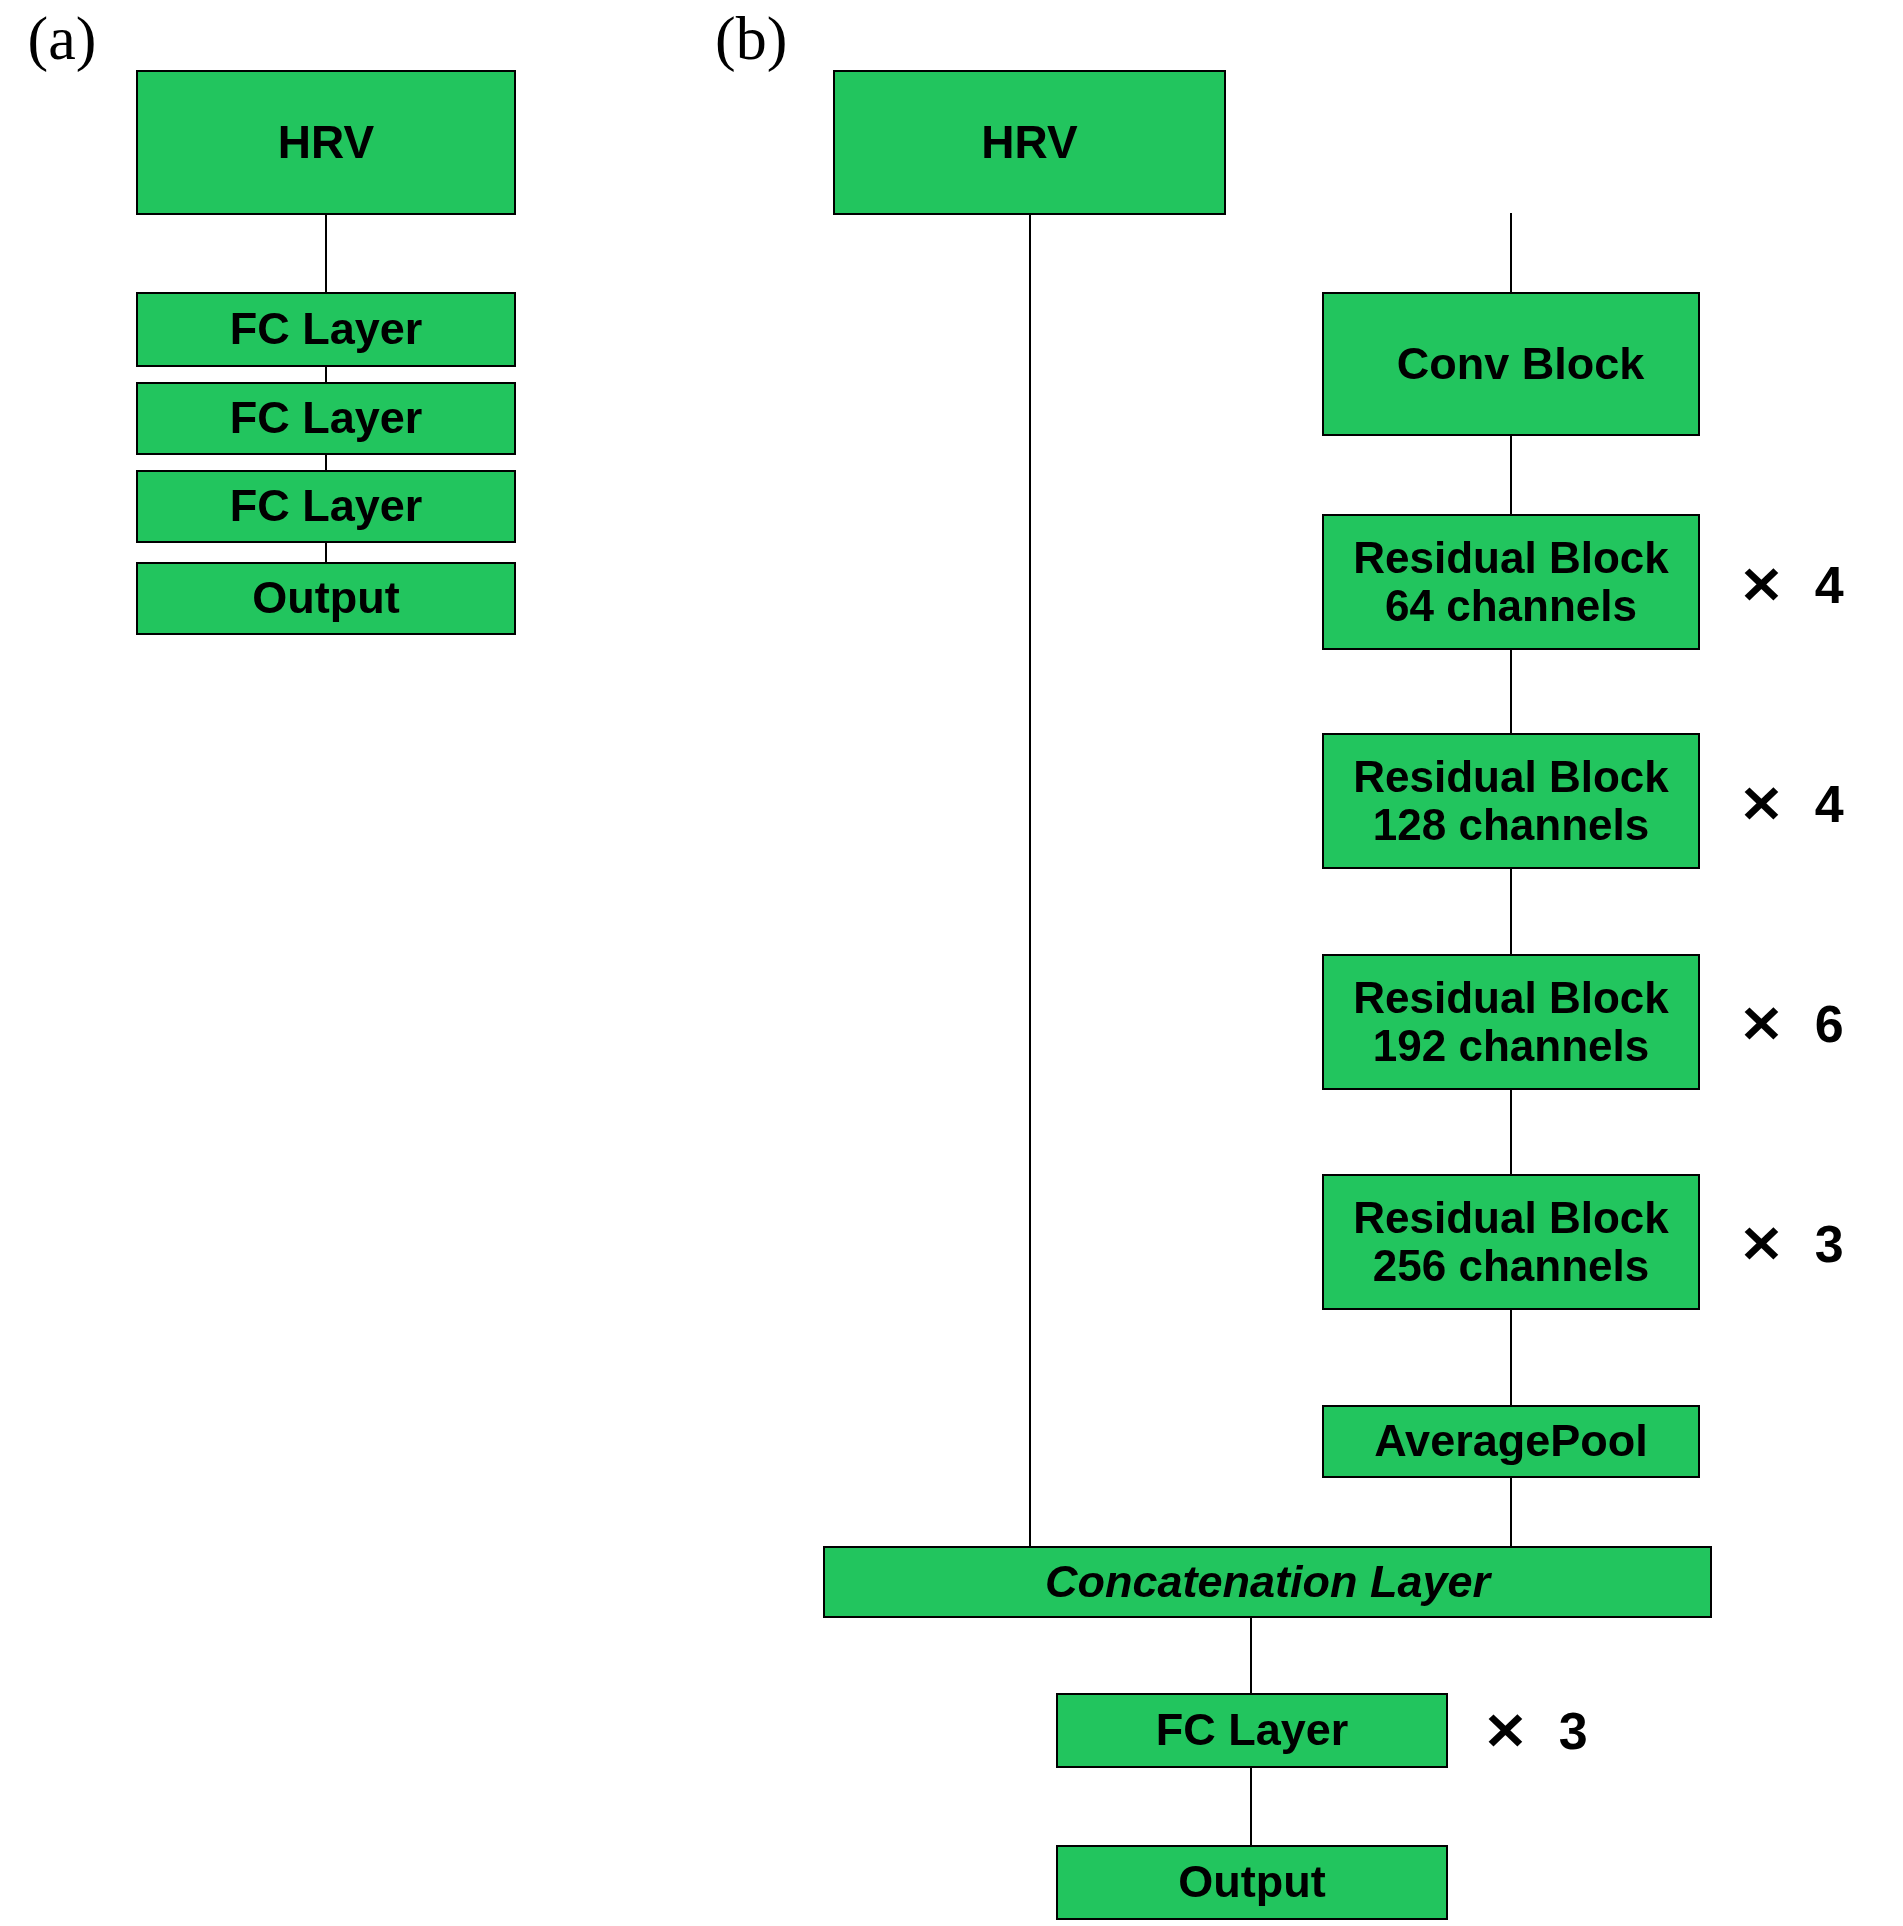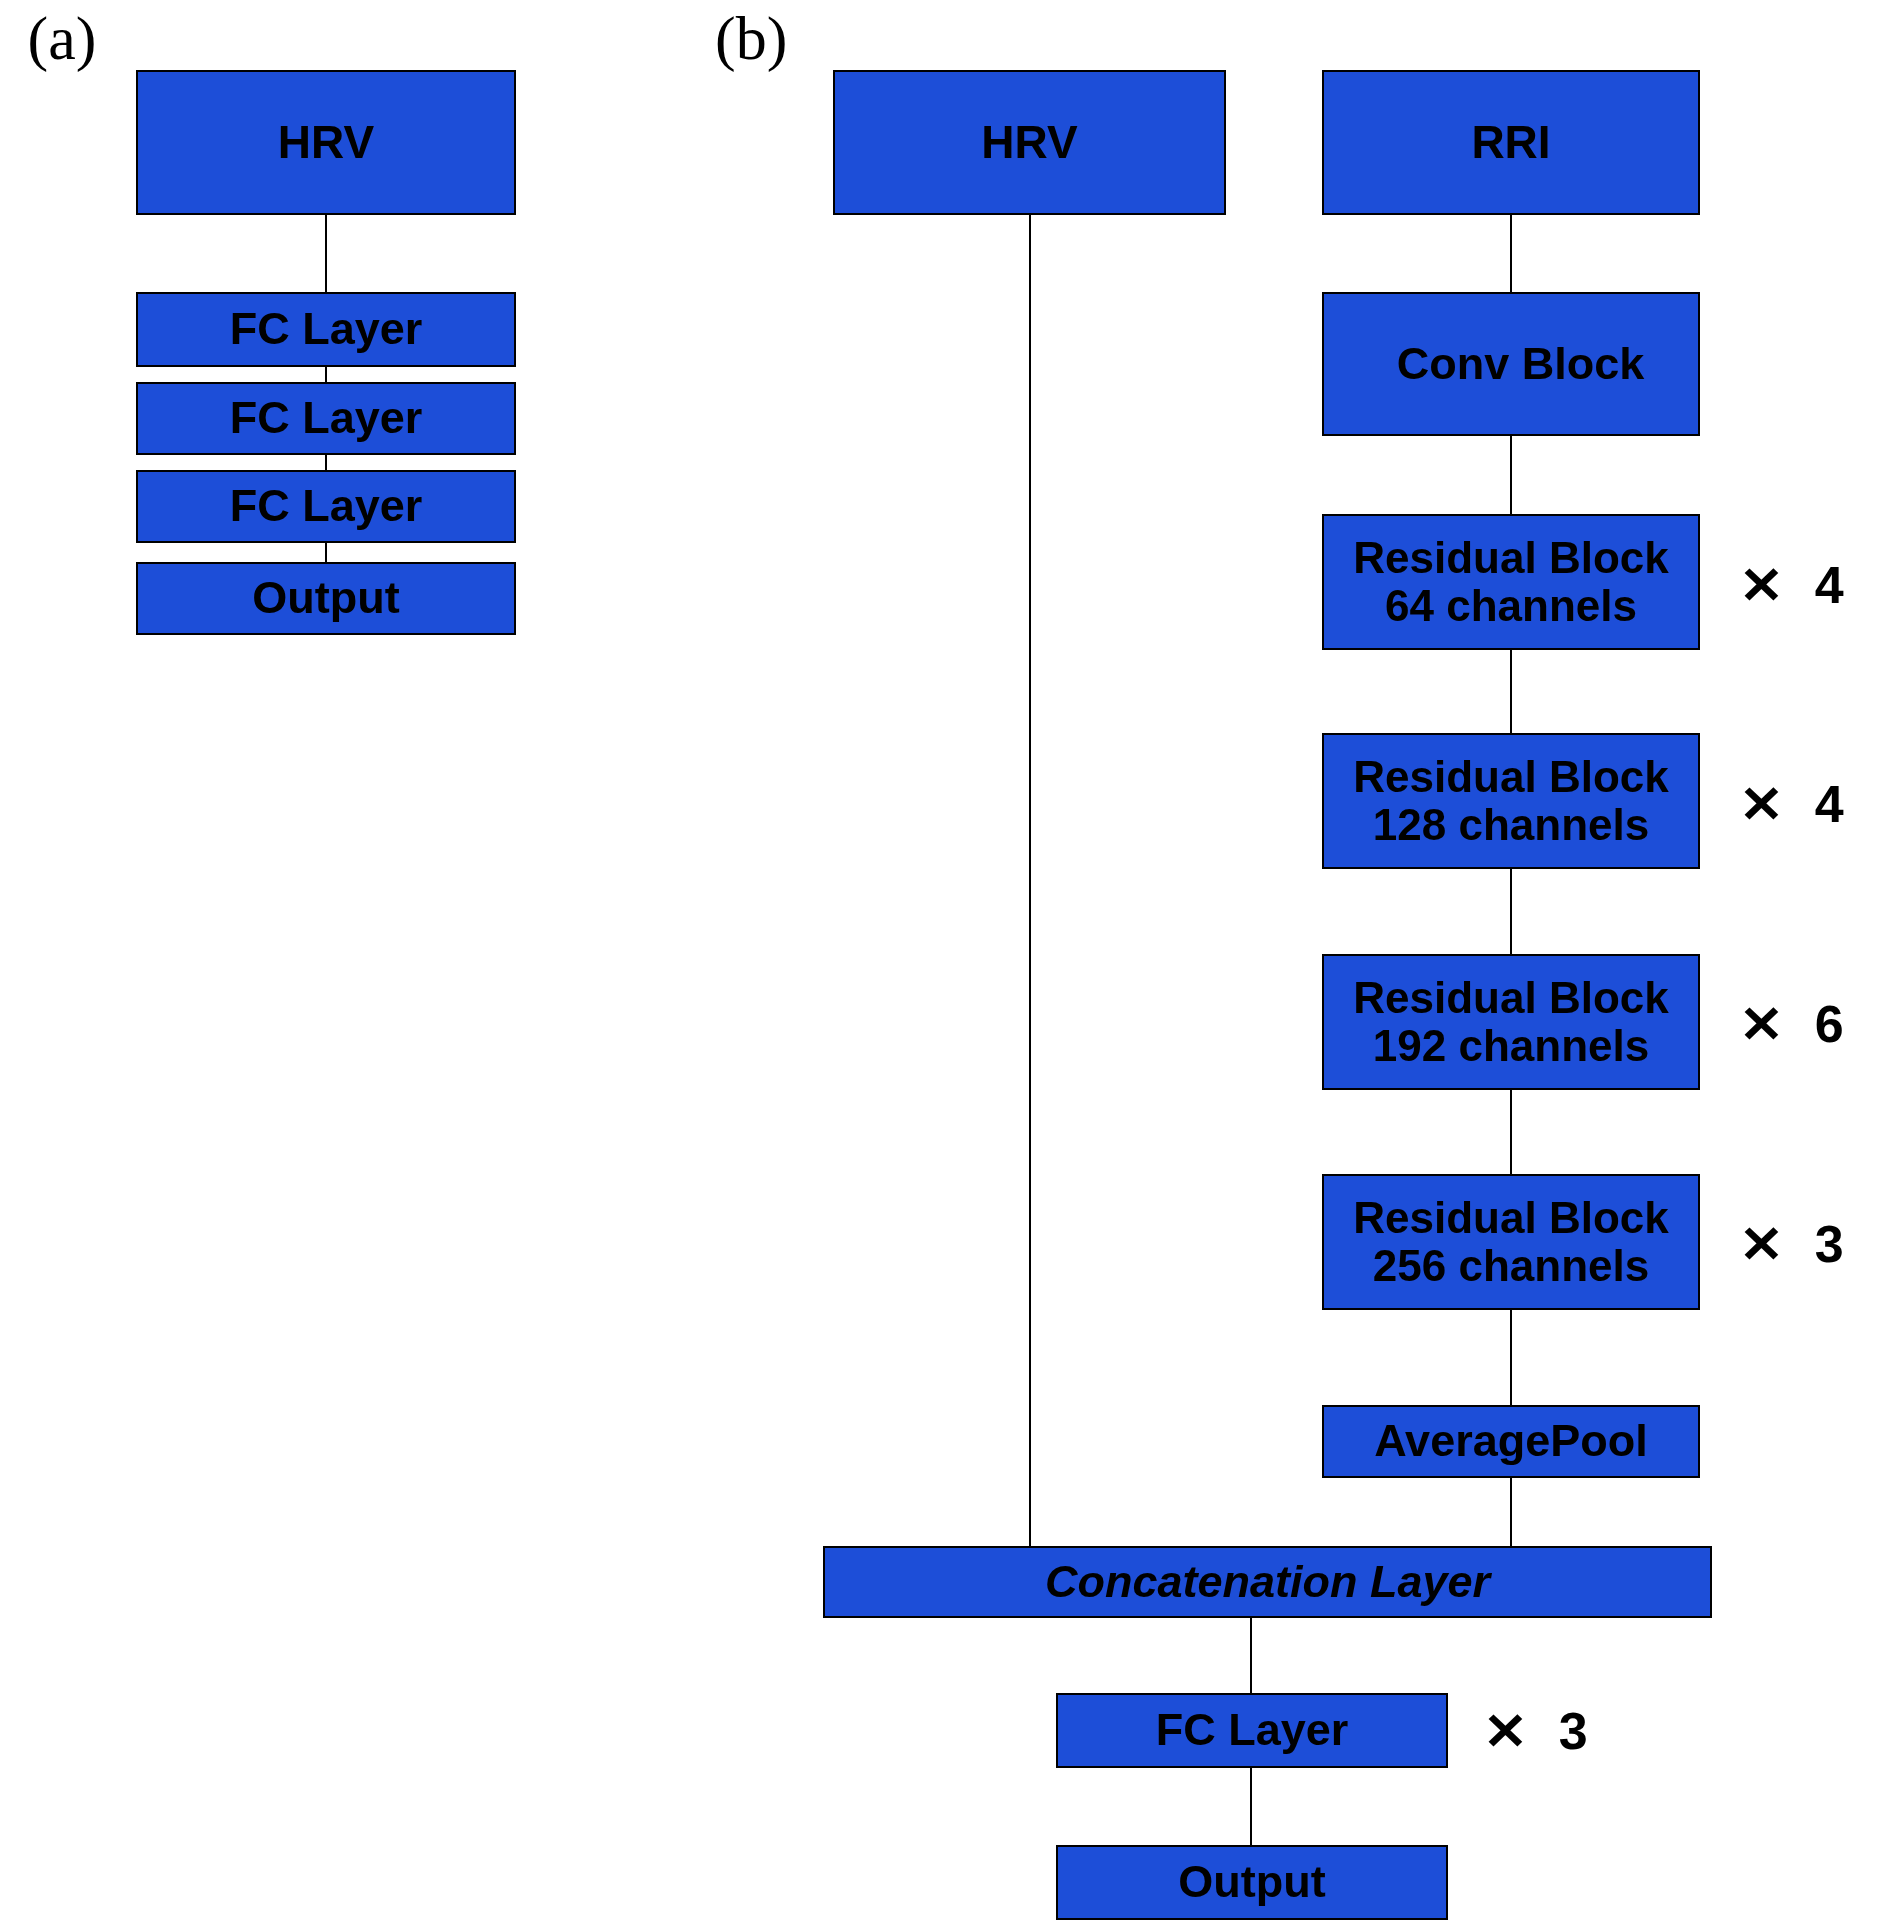--- a/index.html
+++ b/index.html
@@ -20,21 +20,21 @@
     font-family: "Liberation Serif", serif;
     font-size: 62px;
     color: #000000;
     line-height: 1;
     white-space: nowrap;
   }
   .node {
     position: absolute;
     box-sizing: border-box;
     border: 2.2px solid #000000;
-    background: #1d4ed8;
+    background: #22c55e;
     display: flex;
     align-items: center;
     justify-content: center;
     text-align: center;
     color: #000000;
     font-weight: bold;
     line-height: 1.08;
     z-index: 2;
   }
   .node-label { display: block; white-space: pre-line; }
@@ -105,23 +105,20 @@
     <span class="node-label">Output</span>
   </div>
 
   <div class="panel-label" style="left:715px; top:7.3px;">(b)</div>
 
   <div class="node fs-big" style="left:833px; top:70px; width:393px; height:145px;">
     <span class="node-label">HRV</span>
   </div>
   <div class="connector" style="left:1029px; top:214px; height:1333px;"></div>
 
-  <div class="node fs-big" style="left:1322px; top:70px; width:378px; height:145px;">
-    <span class="node-label">RRI</span>
-  </div>
   <div class="connector" style="left:1510px; top:213px; height:81px;"></div>
 
   <div class="node fs-mid" style="left:1322px; top:292px; width:378px; height:144px;padding-left:19px;">
     <span class="node-label">Conv Block</span>
   </div>
   <div class="connector" style="left:1510px; top:435px; height:80px;"></div>
 
   <div class="node fs-res" style="left:1322px; top:514px; width:378px; height:136px;">
     <span class="node-label">Residual Block
 64 channels</span>

